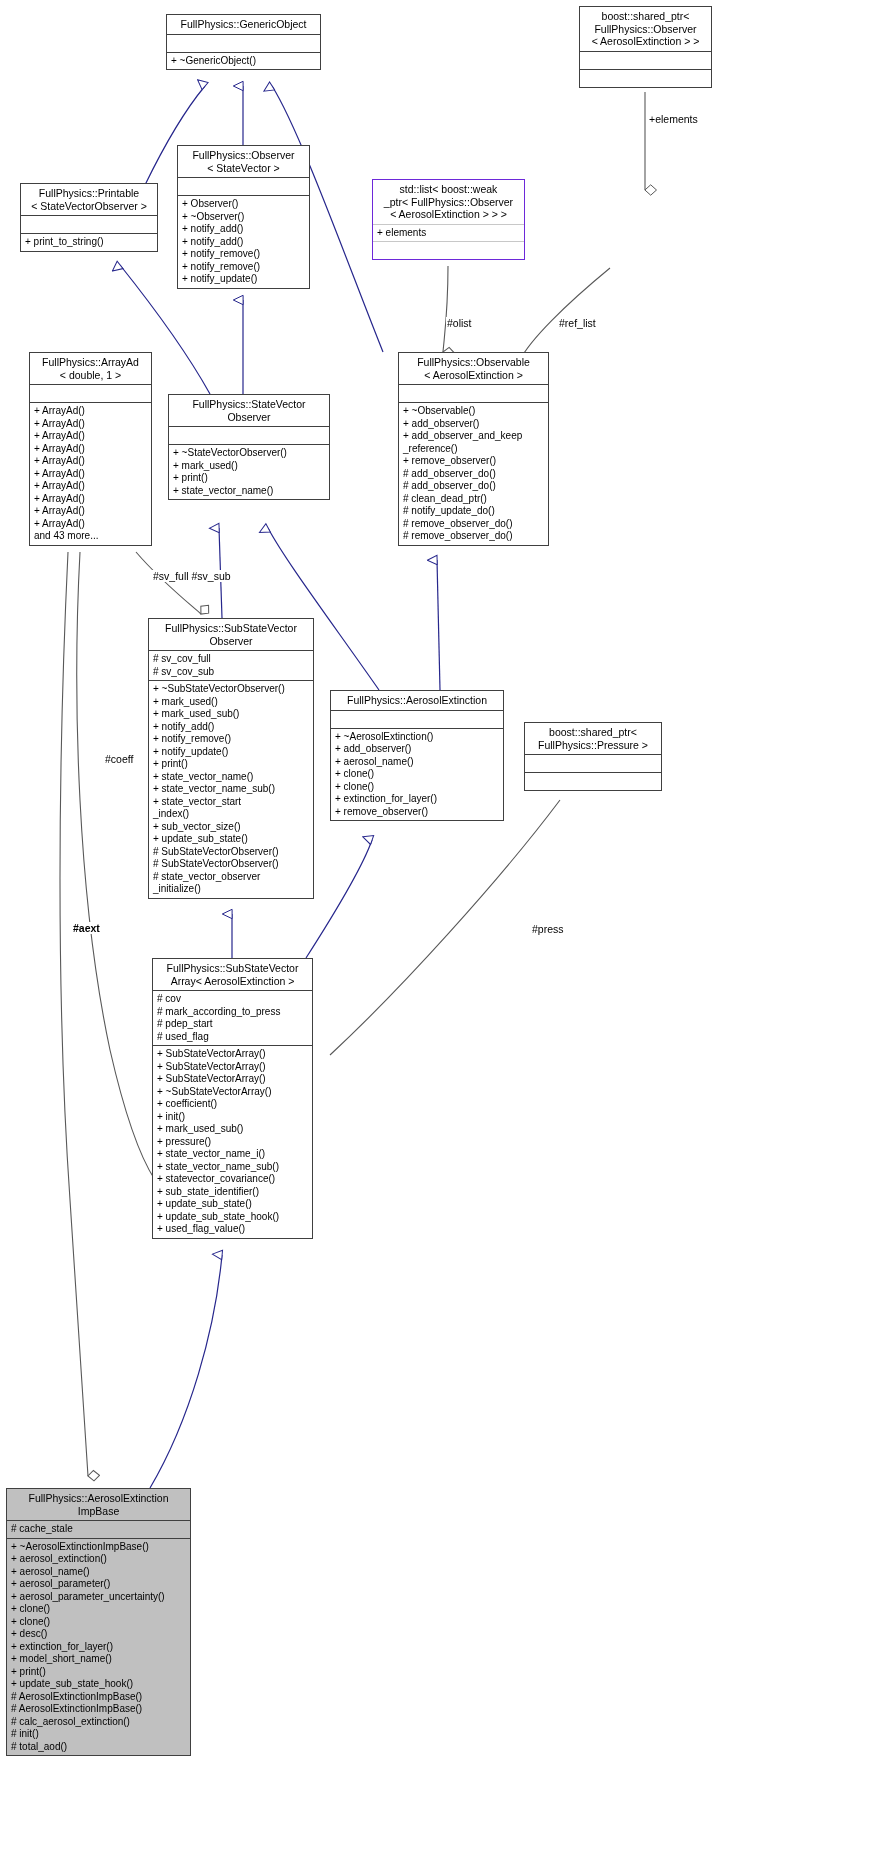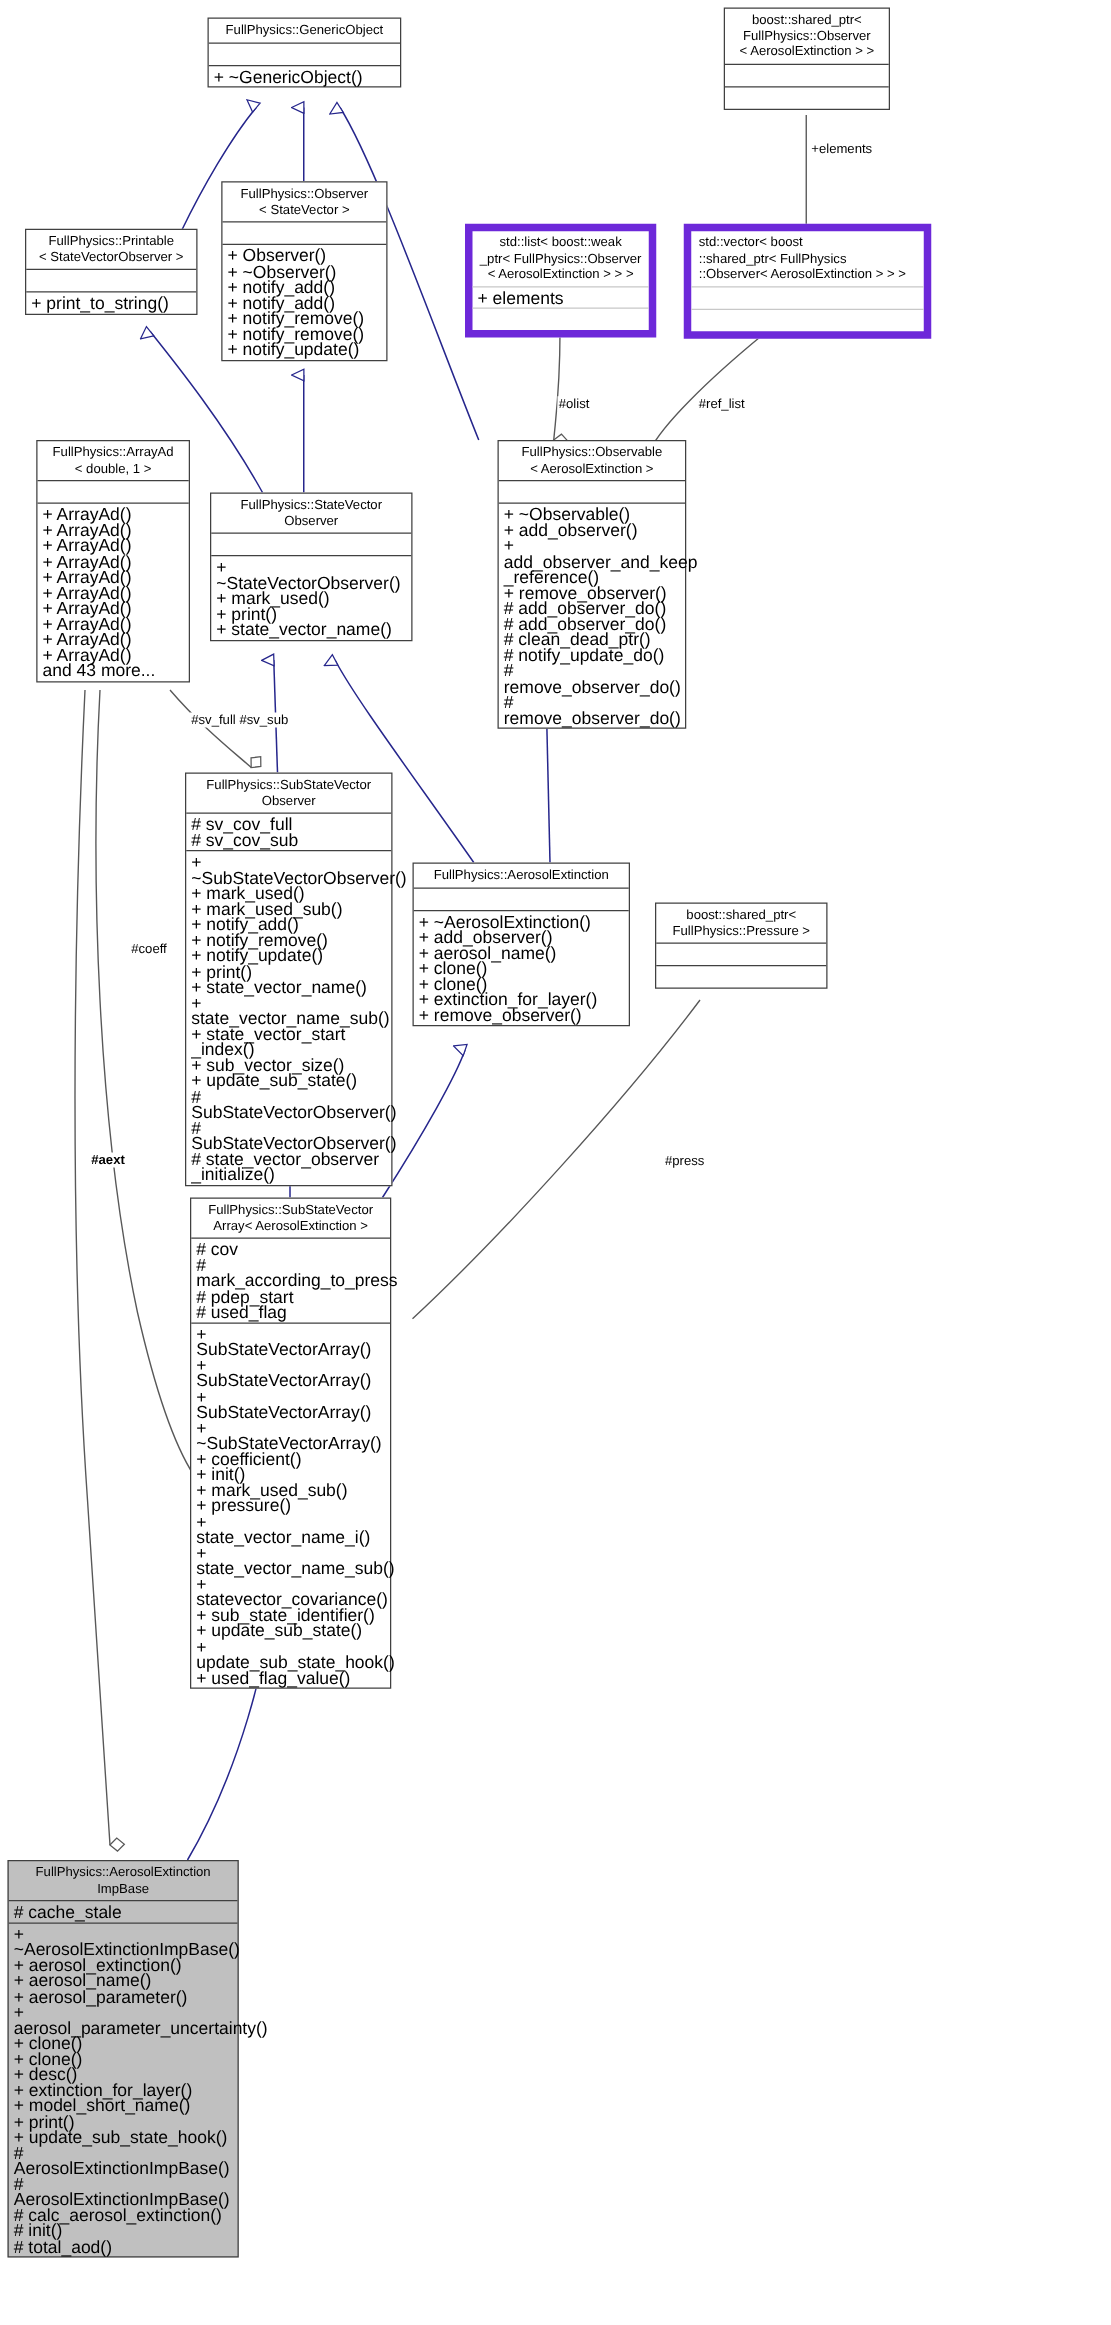--- a/index.html
+++ b/index.html
@@ -5,28 +5,28 @@
   html,body{margin:0;padding:0;background:#ffffff;}
   body{width:889px;height:1860px;position:relative;
        font-family:"Liberation Sans","DejaVu Sans",sans-serif;
        -webkit-font-smoothing:none;}
   #canvas{position:absolute;left:0;top:0;width:889px;height:1860px;overflow:hidden;border-radius:31px;}
   svg.edges{position:absolute;left:0;top:0;width:889px;height:1860px;pointer-events:none;}
 
   .node{position:absolute;box-sizing:border-box;background:#ffffff;
         border:1px solid #2f2f2f;}
   .node.solid{border:1px solid #404040;}
-  .node.light{border:6px solid #6d28d9;}
+  .node.light{border:1px solid #6d28d9;}
   .node.filled{background:#c0c0c0;border:1px solid #404040;}
 
   .nhdr{padding:3px 4px 3px 4px;text-align:center;font-size:10.5px;color:#000;
         line-height:12.5px;white-space:pre-line;}
   .sep{height:1px;background:#404040;}
   .sep.light{background:#c8c8c8;}
-  .nfields,.nmeth{padding:2px 4px 2px 4px;font-size:14px;line-height:12.5px;color:#000;}
+  .nfields,.nmeth{padding:2px 4px 2px 4px;font-size:10px;line-height:12.5px;color:#000;}
   .nfields div,.nmeth div{white-space:pre-line;}
   .empty{height:13px;}
 
   .elabel{position:absolute;font-size:10.5px;color:#000;white-space:nowrap;
           background:#ffffff;padding:0 1px;line-height:12px;}
   .elabel.two{line-height:12px;}
 </style>
 </head>
 <body>
 
@@ -153,33 +153,20 @@
     <div class="sep light"></div>
     <div class="nfields">
       <div>+ elements</div>
     </div>
     <div class="sep light"></div>
     <div class="nmeth">
         <div class="empty"></div>
       </div>
   </div>
 
-  <div class="node light" style="left:547px;top:179px;width:198px;">
-    <div class="nhdr" style="text-align:left;padding-left:6px;">std::vector&lt; boost
-::shared_ptr&lt; FullPhysics
-::Observer&lt; AerosolExtinction &gt; &gt; &gt;</div>
-    <div class="sep light"></div>
-    <div class="nfields">
-        <div class="empty"></div>
-      </div>
-    <div class="sep light"></div>
-    <div class="nmeth">
-        <div class="empty"></div>
-      </div>
-  </div>
 
   <div class="node solid" style="left:366px;top:352px;width:151px;margin-left:32px;">
     <div class="nhdr">FullPhysics::Observable
 &lt; AerosolExtinction &gt;</div>
     <div class="sep"></div>
     <div class="nfields">
         <div class="empty"></div>
       </div>
     <div class="sep"></div>
     <div class="nmeth">

